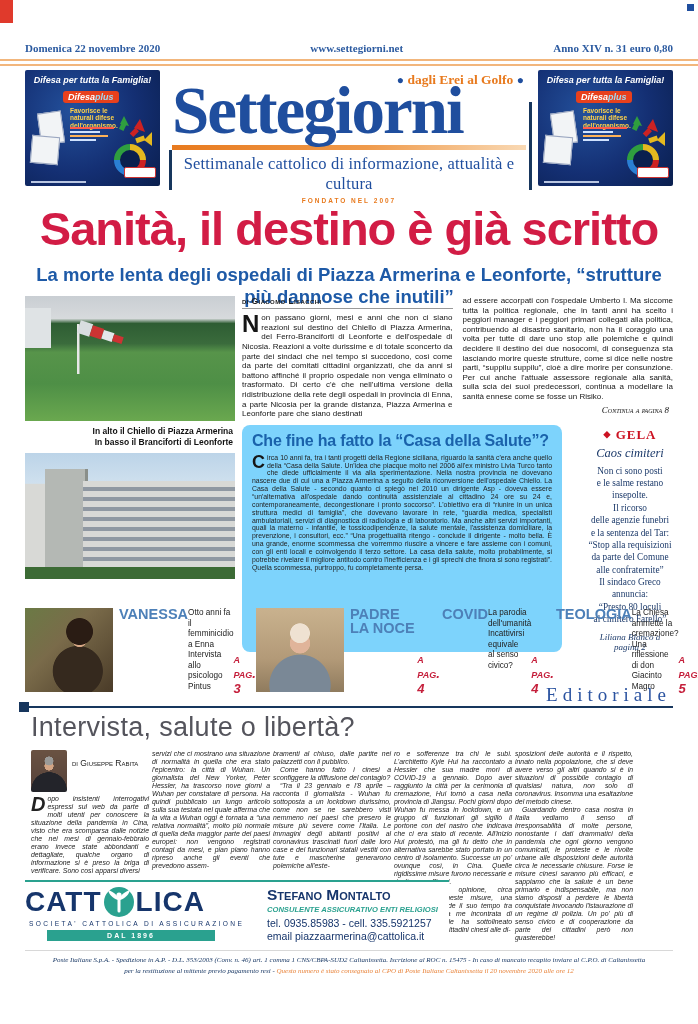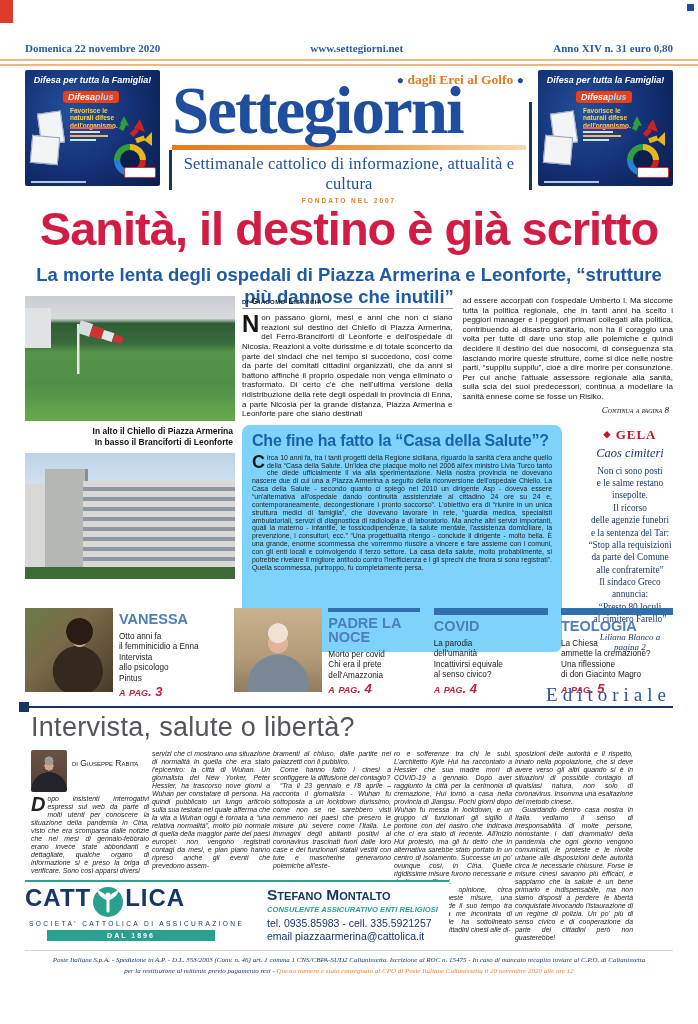--- a/index.html
+++ b/index.html
@@ -112,21 +112,21 @@
   .feat-photo.vanessa{background:
     radial-gradient(circle at 62% 28%,#2a1c14 0 16%,transparent 17%),
     radial-gradient(circle at 62% 38%,#d9a886 0 9%,transparent 10%),
     radial-gradient(circle at 60% 75%,#35291e 0 30%,transparent 31%),
     linear-gradient(135deg,#6b7a45 0%,#7a6b4a 40%,#4a3b28 100%);}
   .feat-photo.padre{background:
     radial-gradient(circle at 50% 30%,#efe2d2 0 13%,transparent 14%),
     radial-gradient(circle at 50% 42%,#e0b49a 0 15%,transparent 16%),
     radial-gradient(circle at 50% 92%,#7a8896 0 34%,transparent 35%),
     linear-gradient(to bottom,#c9b28e 0%,#b39a78 60%,#8f7b5e 100%);}
-  .feat-body{flex:1;display:flex;flex-direction:column;justify-content:space-between;}
+  .feat-body{flex:1;display:flex;flex-direction:row;justify-content:space-between;}
   .feat-bar{height:7px;background:#2f6fad;margin-bottom:5px;}
   .feat-title{font-size:14.5px;font-weight:bold;color:#4d80b8;line-height:0.95;margin-bottom:5px;}
   .feat-lines{font-size:8.2px;line-height:1.28;color:#222;}
   .feat-page{margin-top:auto;font-variant:small-caps;font-style:italic;font-weight:bold;
     font-size:13px;color:#c5203c;}
   .feat1{flex:0 0 196px;}
   .feat2{flex:0 0 186px;}
   .feat3{flex:0 0 114px;}
   .feat4{flex:0 0 112px;}
 
@@ -149,22 +149,22 @@
     linear-gradient(to bottom,#6a5242 0%,#55413a 100%);}
   .edit-byline{font-variant:small-caps;font-style:normal;font-size:8.5px;color:#222;
     padding-top:8px;line-height:1.3;}
   .edit-drop{float:left;font-size:20px;line-height:0.8;font-weight:bold;font-style:italic;
     padding:1px 2px 0 0;}
 
   
   .cattolica{position:absolute;left:25px;top:880px;width:424px;height:72px;
     border-top:2px solid #2aa18f;padding-top:4px;display:flex;background:#fff;}
   .cat-logo-block{flex:0 0 232px;}
-  .cat-word{display:flex;font-weight:bold;color:#16356b;
-    font-size:24px;letter-spacing:1px;line-height:1;font-family:"Liberation Sans",sans-serif;}
+  .cat-word{display:flex;align-items:center;font-weight:bold;color:#16356b;
+    font-size:28px;letter-spacing:1px;line-height:1;font-family:"Liberation Sans",sans-serif;}
   .cat-sub{font-size:6.6px;letter-spacing:2.4px;color:#16356b;margin:2px 0 3px 4px;}
   .cat-bar{margin-left:22px;width:168px;height:11px;background:#2aa18f;color:#fff;
     text-align:center;font-size:7px;font-weight:bold;letter-spacing:2px;line-height:11px;}
   .cat-agent{flex:1;padding-left:10px;}
   .cat-name{font-variant:small-caps;font-weight:bold;color:#16356b;font-size:15.5px;line-height:1.1;}
   .cat-role{color:#2aa18f;font-style:italic;font-weight:bold;font-size:7.6px;margin:2px 0 3px 0;}
   .cat-line{color:#16356b;font-size:10.5px;line-height:1.25;}
 
   
   .fineprint{position:absolute;left:25px;right:25px;top:950px;border-top:1px solid #d8d8d8;
@@ -349,25 +349,20 @@
             <div data-name="text-line">Pintus</div>
           </div>
         <div class="feat-page" data-name="feature-page-ref">a pag. 3</div>
       </div>
     </div>
     <div class="feat feat2" data-name="feature-padre-la-noce">
       <div class="feat-photo padre" data-name="padre-la-noce-photo"></div>
       <div class="feat-body">
         <div class="feat-bar" data-name="feature-bar"></div>
         <div class="feat-title" data-name="feature-title">PADRE LA NOCE</div>
-        <div class="feat-lines" data-name="feature-summary">
-            <div data-name="text-line">Morto per covid</div>
-            <div data-name="text-line">Chi era il prete</div>
-            <div data-name="text-line">dell'Amazzonia</div>
-          </div>
         <div class="feat-page" data-name="feature-page-ref">a pag. 4</div>
       </div>
     </div>
     <div class="feat feat3" data-name="feature-covid">
       <div class="feat-body">
         <div class="feat-bar" data-name="feature-bar"></div>
         <div class="feat-title" data-name="feature-title">COVID</div>
         <div class="feat-lines" data-name="feature-summary">
             <div data-name="text-line">La parodia</div>
             <div data-name="text-line">dell'umanità</div>

